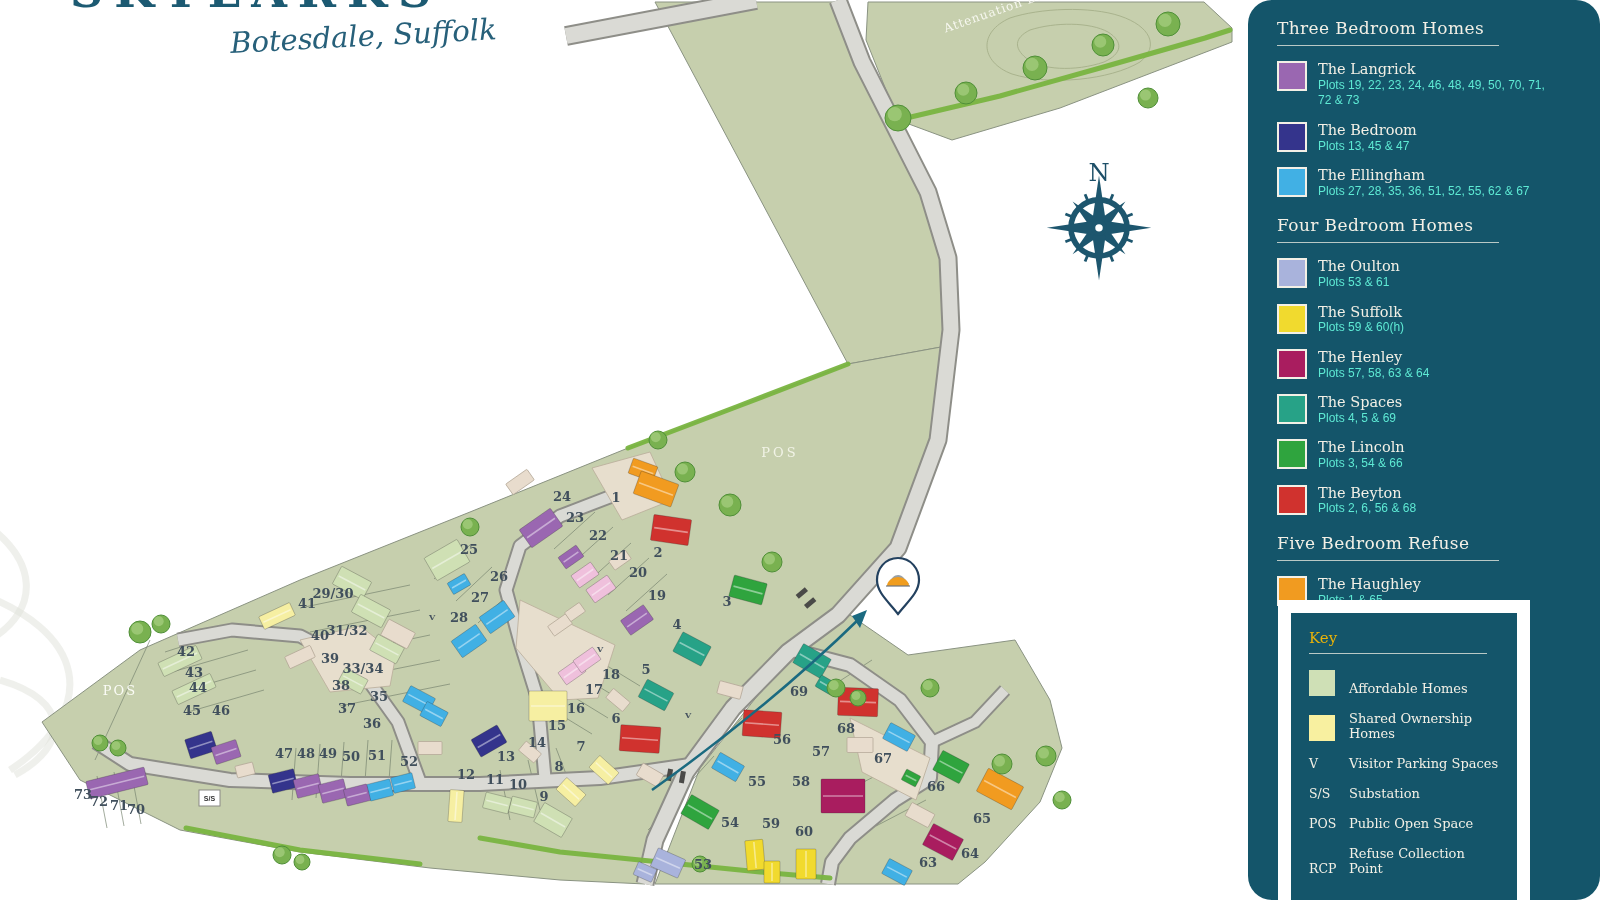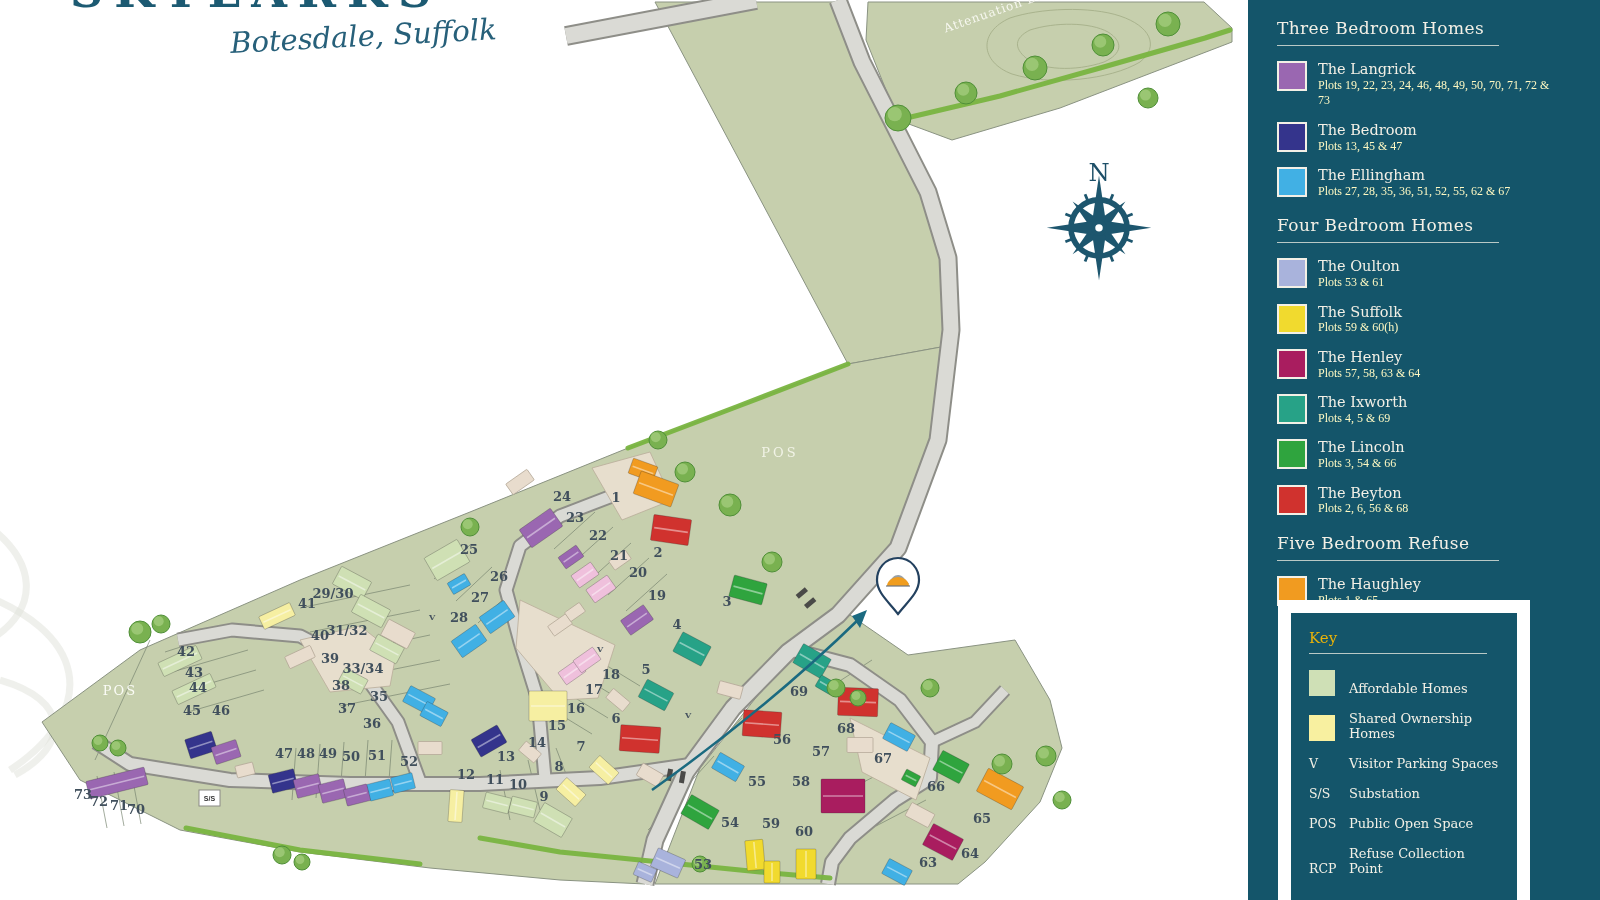--- a/index.html
+++ b/index.html
@@ -18,31 +18,31 @@
   .pos{font:13px "DejaVu Serif",serif;fill:#f1f3e6;letter-spacing:3px;}
   .posl{font:13px "DejaVu Serif",serif;fill:#fbfcf6;letter-spacing:2px;}
   .att{font:12px "DejaVu Serif",serif;fill:#f7f8f0;letter-spacing:1px;}
   .vlbl{font:700 8px "DejaVu Serif",serif;fill:#45525e;}
   .ss{font:700 7px "Liberation Sans",sans-serif;fill:#333;}
   
   .compass{position:absolute;left:1043px;top:155px;width:112px;height:142px;z-index:4;}
   .cN{font:26px "DejaVu Serif",serif;fill:#1d4f68;}
   
   .sidebar{position:absolute;right:0;top:0;width:352px;height:900px;background:#14556a;
-           color:#f3f0e6;box-sizing:border-box;padding:14px 28px 6px 29px;}
+           color:#f3f0e6;box-sizing:border-box;padding:14px 28px 6px 29px;border-radius:24px;}
   .sidebar h2{font-family:"DejaVu Serif",serif;font-weight:400;font-size:17px;
               letter-spacing:.4px;margin:16px 0 0 0;color:#f3f0e6;}
   .sidebar h2:first-child{margin-top:4px;}
   .sidebar hr{border:none;border-top:1px solid rgba(240,240,230,.75);width:222px;
               margin:7px 0 15px 0;}
   .leg-item{display:flex;align-items:flex-start;margin-bottom:13px;}
   .swatch{width:26px;height:26px;border:2px solid #f3f0e6;margin-right:11px;flex:0 0 auto;}
   .leg-name{font-family:"DejaVu Serif",serif;font-size:14.5px;line-height:1.15;}
-  .leg-plots{font-family:Liberation Serif, serif;font-size:12px;line-height:1.3;
-             color:#fef9c3;max-width:240px;}
+  .leg-plots{font-family:Liberation Sans, sans-serif;font-size:12px;line-height:1.3;
+             color:#5eead4;max-width:240px;}
   
   .key-panel{position:absolute;left:30px;top:600px;width:252px;background:#ffffff;
              padding:13px;box-sizing:border-box;}
   .key-inner{background:#14556a;padding:16px 18px 30px 18px;min-height:280px;}
   .key-inner h3{font-family:"DejaVu Serif",serif;font-weight:400;font-size:15px;
                 margin:0 0 6px 0;color:#eab308;}
   .key-inner hr{border:none;border-top:1px solid rgba(240,240,230,.75);width:178px;
                 margin:0 0 16px 0;}
   .key-row{display:flex;align-items:flex-end;margin-bottom:15px;}
   .key-swatch{width:26px;height:26px;margin-right:14px;flex:0 0 auto;}
@@ -691,21 +691,21 @@
   <div class="leg-item">
     <div class="swatch" style="background: rgb(169, 29, 95);"></div>
     <div>
       <div class="leg-name">The Henley</div>
       <div class="leg-plots">Plots 57, 58, 63 &amp; 64</div>
     </div>
   </div>
   <div class="leg-item">
     <div class="swatch" style="background: rgb(39, 162, 135);"></div>
     <div>
-      <div class="leg-name">The Ixworth</div>
+      <div class="leg-name">The Spaces</div>
       <div class="leg-plots">Plots 4, 5 &amp; 69</div>
     </div>
   </div>
   <div class="leg-item">
     <div class="swatch" style="background: rgb(47, 164, 62);"></div>
     <div>
       <div class="leg-name">The Lincoln</div>
       <div class="leg-plots">Plots 3, 54 &amp; 66</div>
     </div>
   </div>

